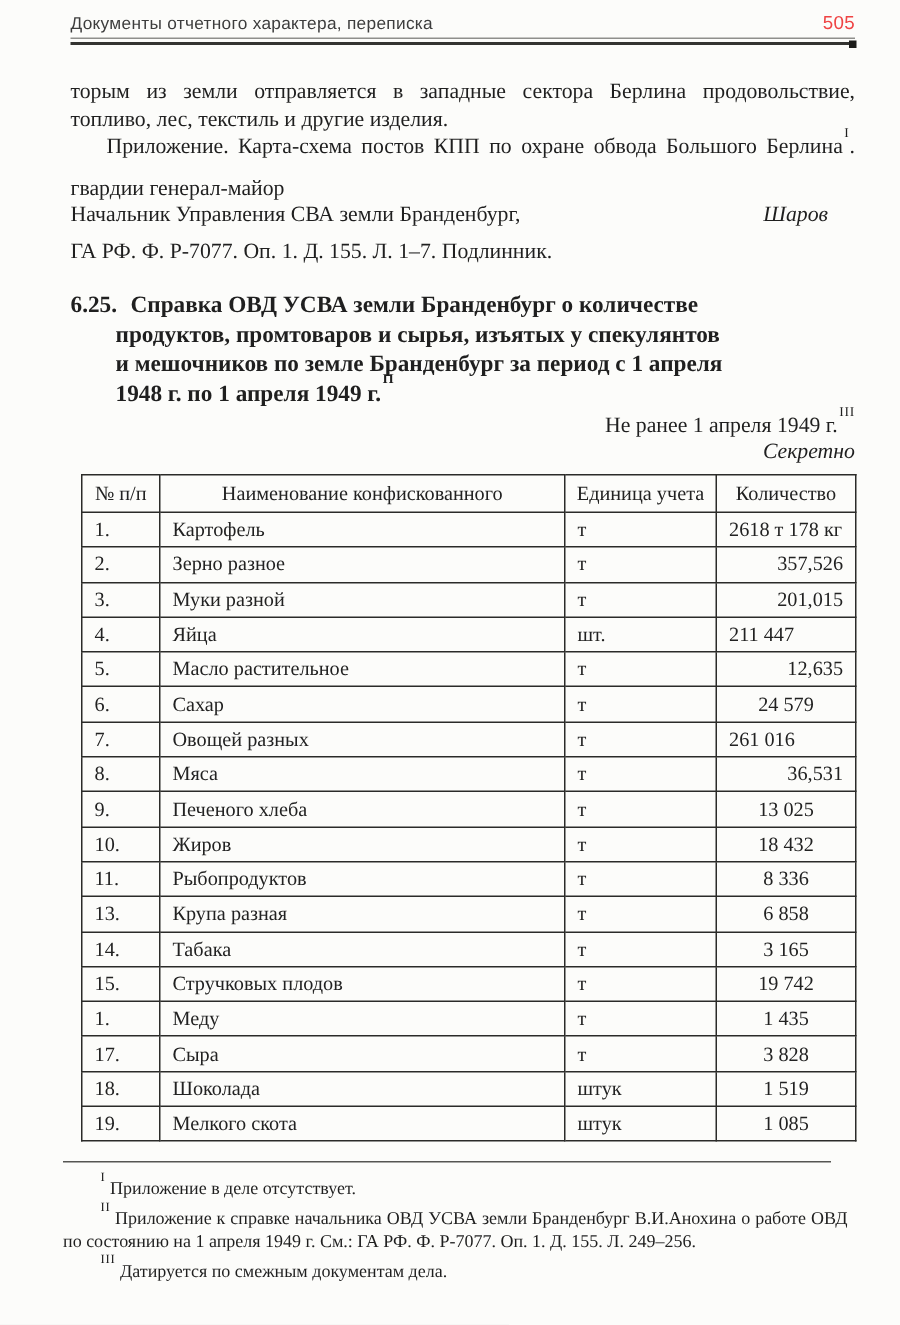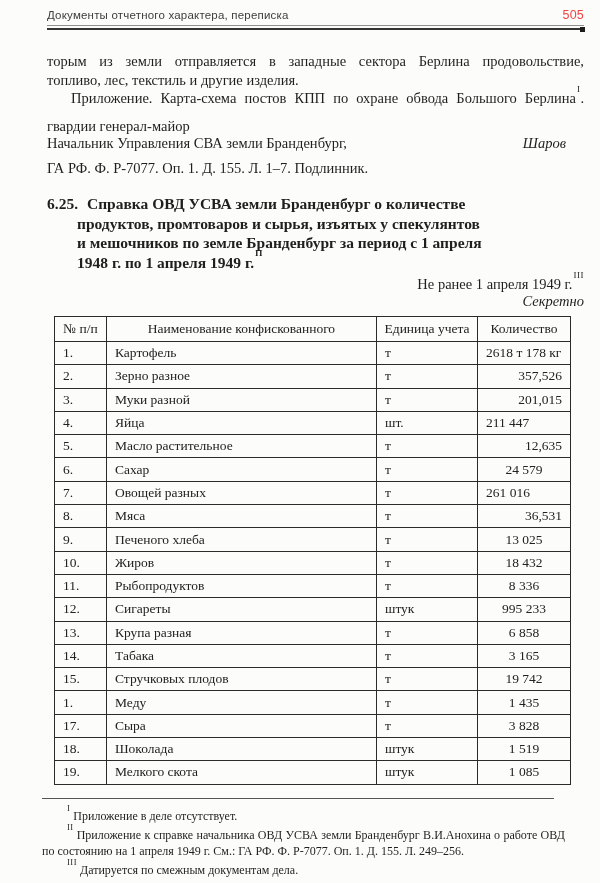--- a/index.html
+++ b/index.html
@@ -2,21 +2,21 @@
 <html><head>
 <meta charset="utf-8">
 <style>
   html, body { margin:0; padding:0; }
   body { background:#e9e9e6; }
   .page {
     position:relative;
     width:600px; height:883px;
     box-sizing:border-box;
     margin:0 auto;
-    padding:8px 16px 0 47px;
+    padding:8px 30px 0 47px;
     background:#fcfcfa;
     color:#1f1f1f;
     font-family:"Liberation Serif", serif;
     overflow:hidden;
   }
   
   .runhead {
     display:flex; justify-content:space-between; align-items:baseline;
     font-family:"Liberation Sans", sans-serif;
     font-size:11.5px; letter-spacing:.2px; color:#3d3d3d;
@@ -203,26 +203,20 @@
           <td class="c-unit">т</td>
           <td class="c-qty al-center">18 432</td>
         </tr>
         <tr>
           <td class="c-num">11.</td>
           <td class="c-name">Рыбопродуктов</td>
           <td class="c-unit">т</td>
           <td class="c-qty al-center">8 336</td>
         </tr>
         <tr>
-          <td class="c-num">12.</td>
-          <td class="c-name">Сигареты</td>
-          <td class="c-unit">штук</td>
-          <td class="c-qty al-center">995 233</td>
-        </tr>
-        <tr>
           <td class="c-num">13.</td>
           <td class="c-name">Крупа разная</td>
           <td class="c-unit">т</td>
           <td class="c-qty al-center">6 858</td>
         </tr>
         <tr>
           <td class="c-num">14.</td>
           <td class="c-name">Табака</td>
           <td class="c-unit">т</td>
           <td class="c-qty al-center">3 165</td>

